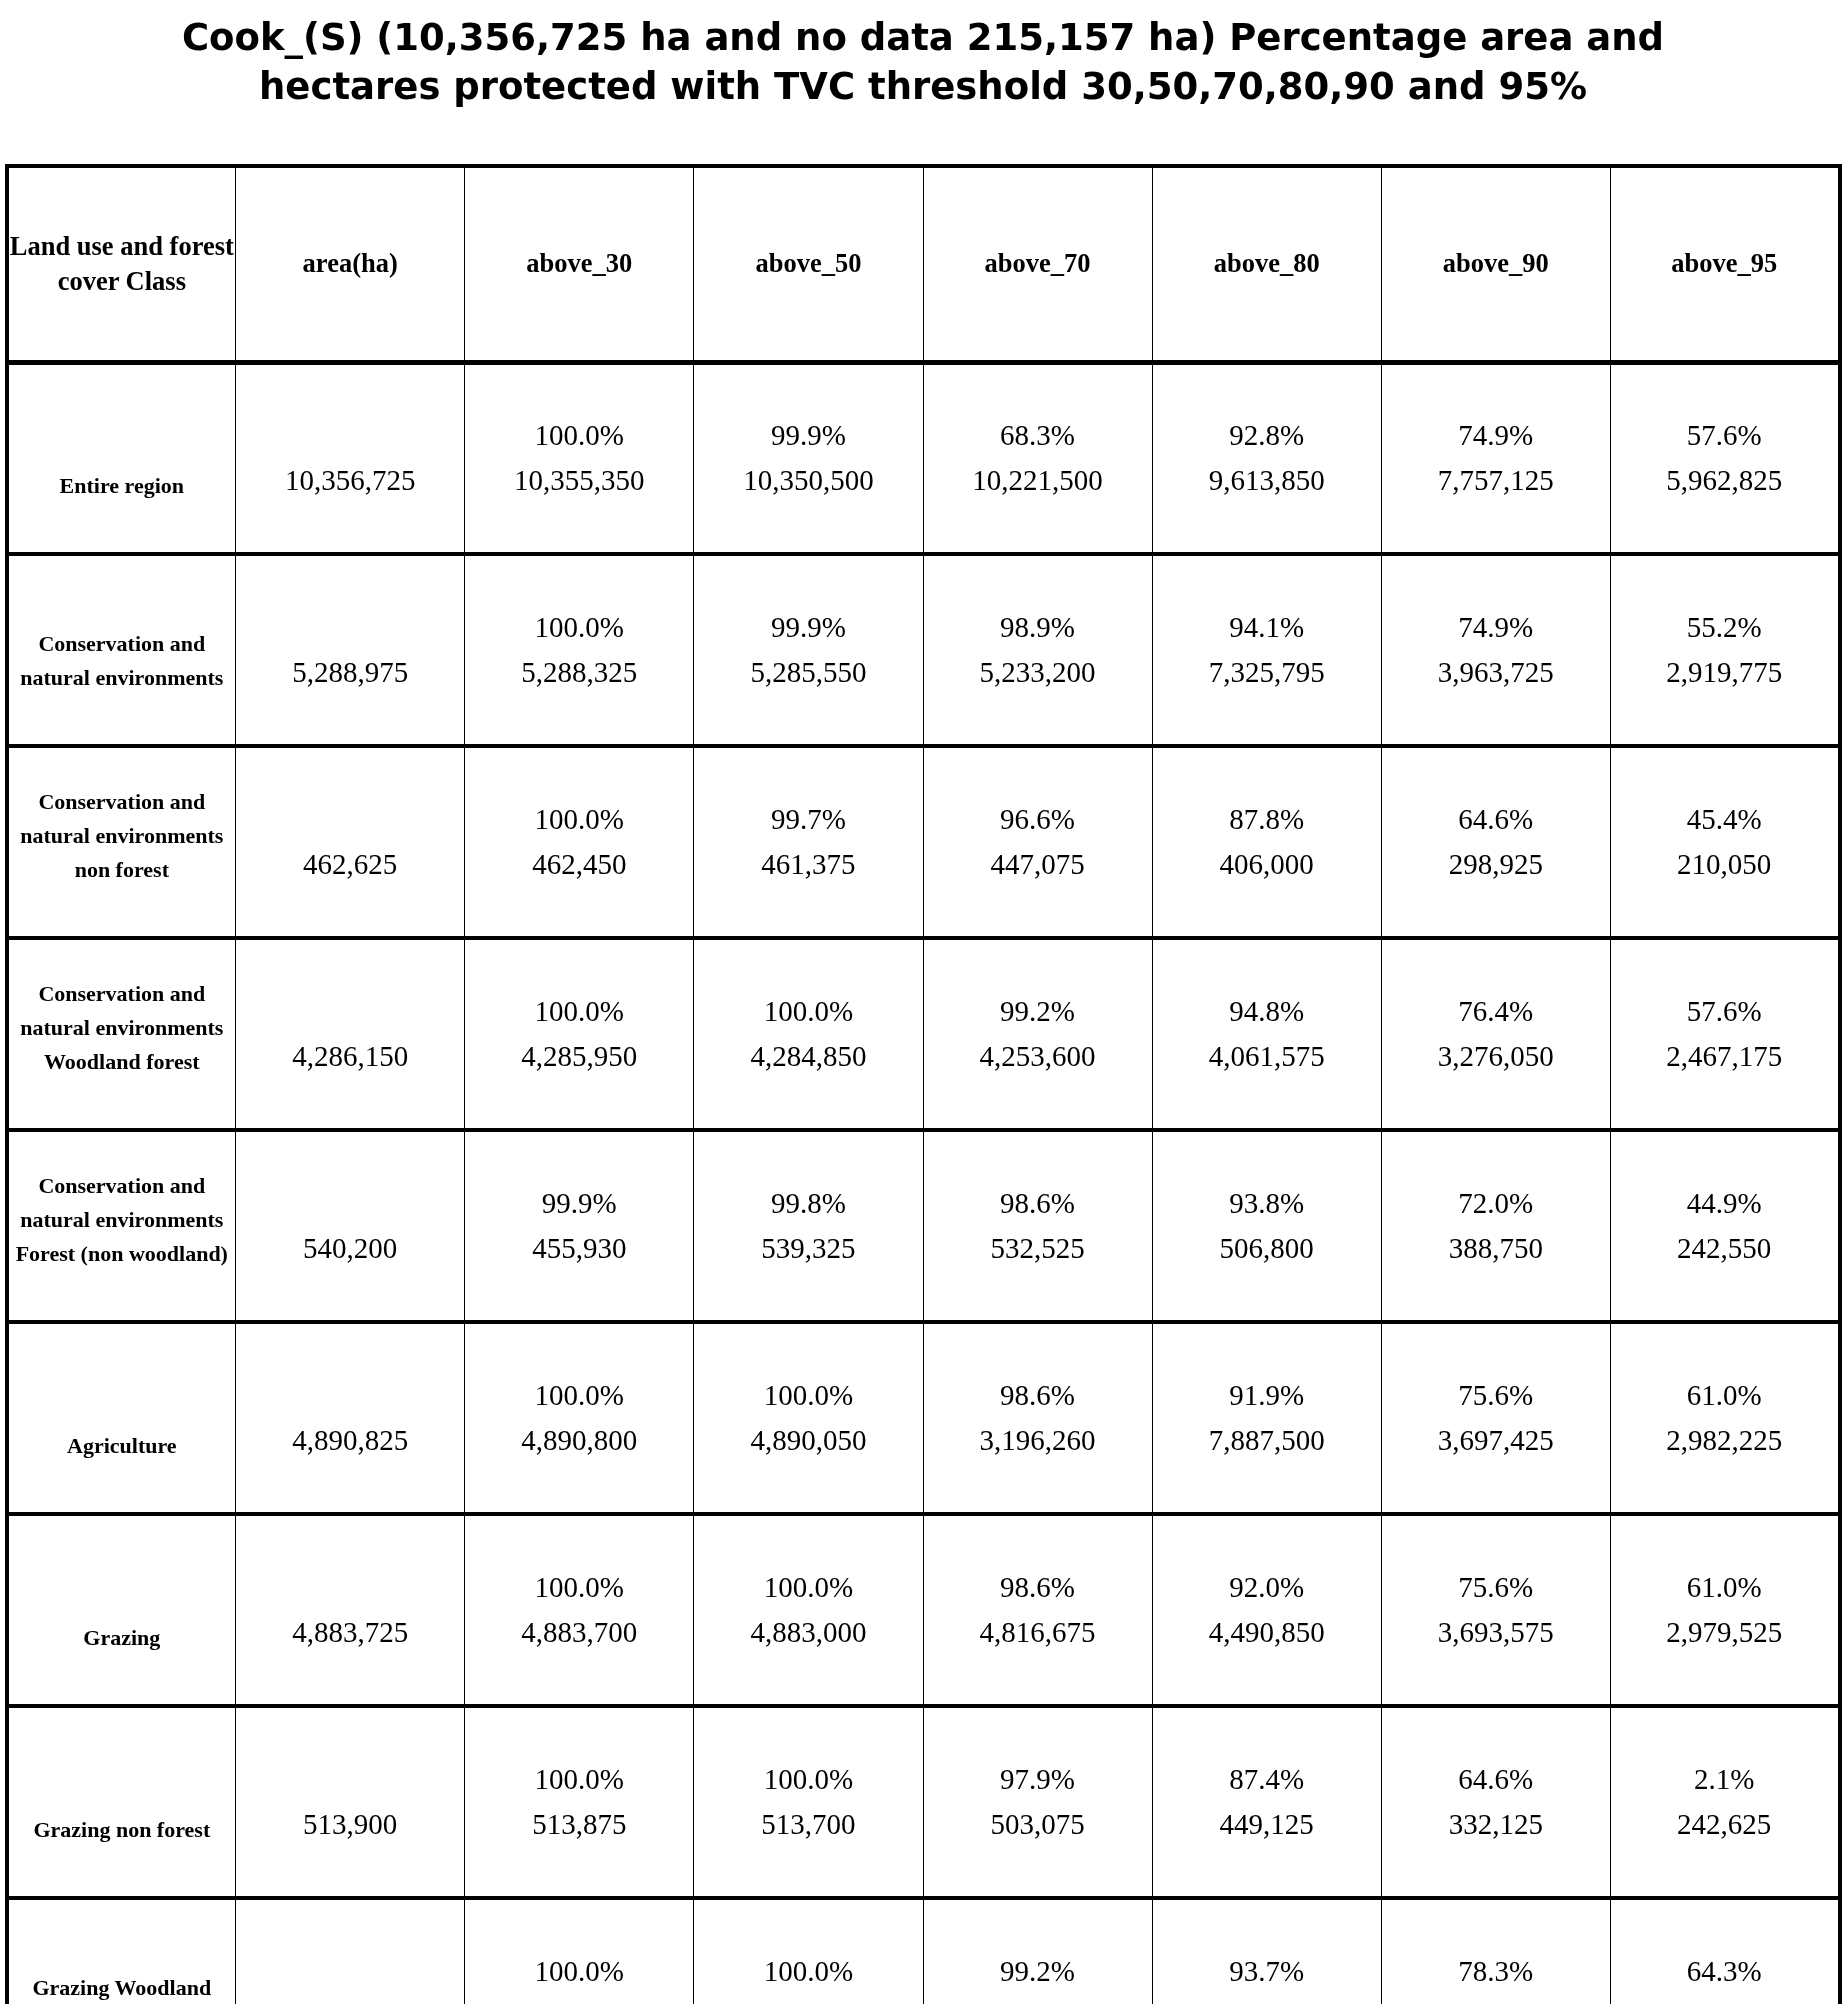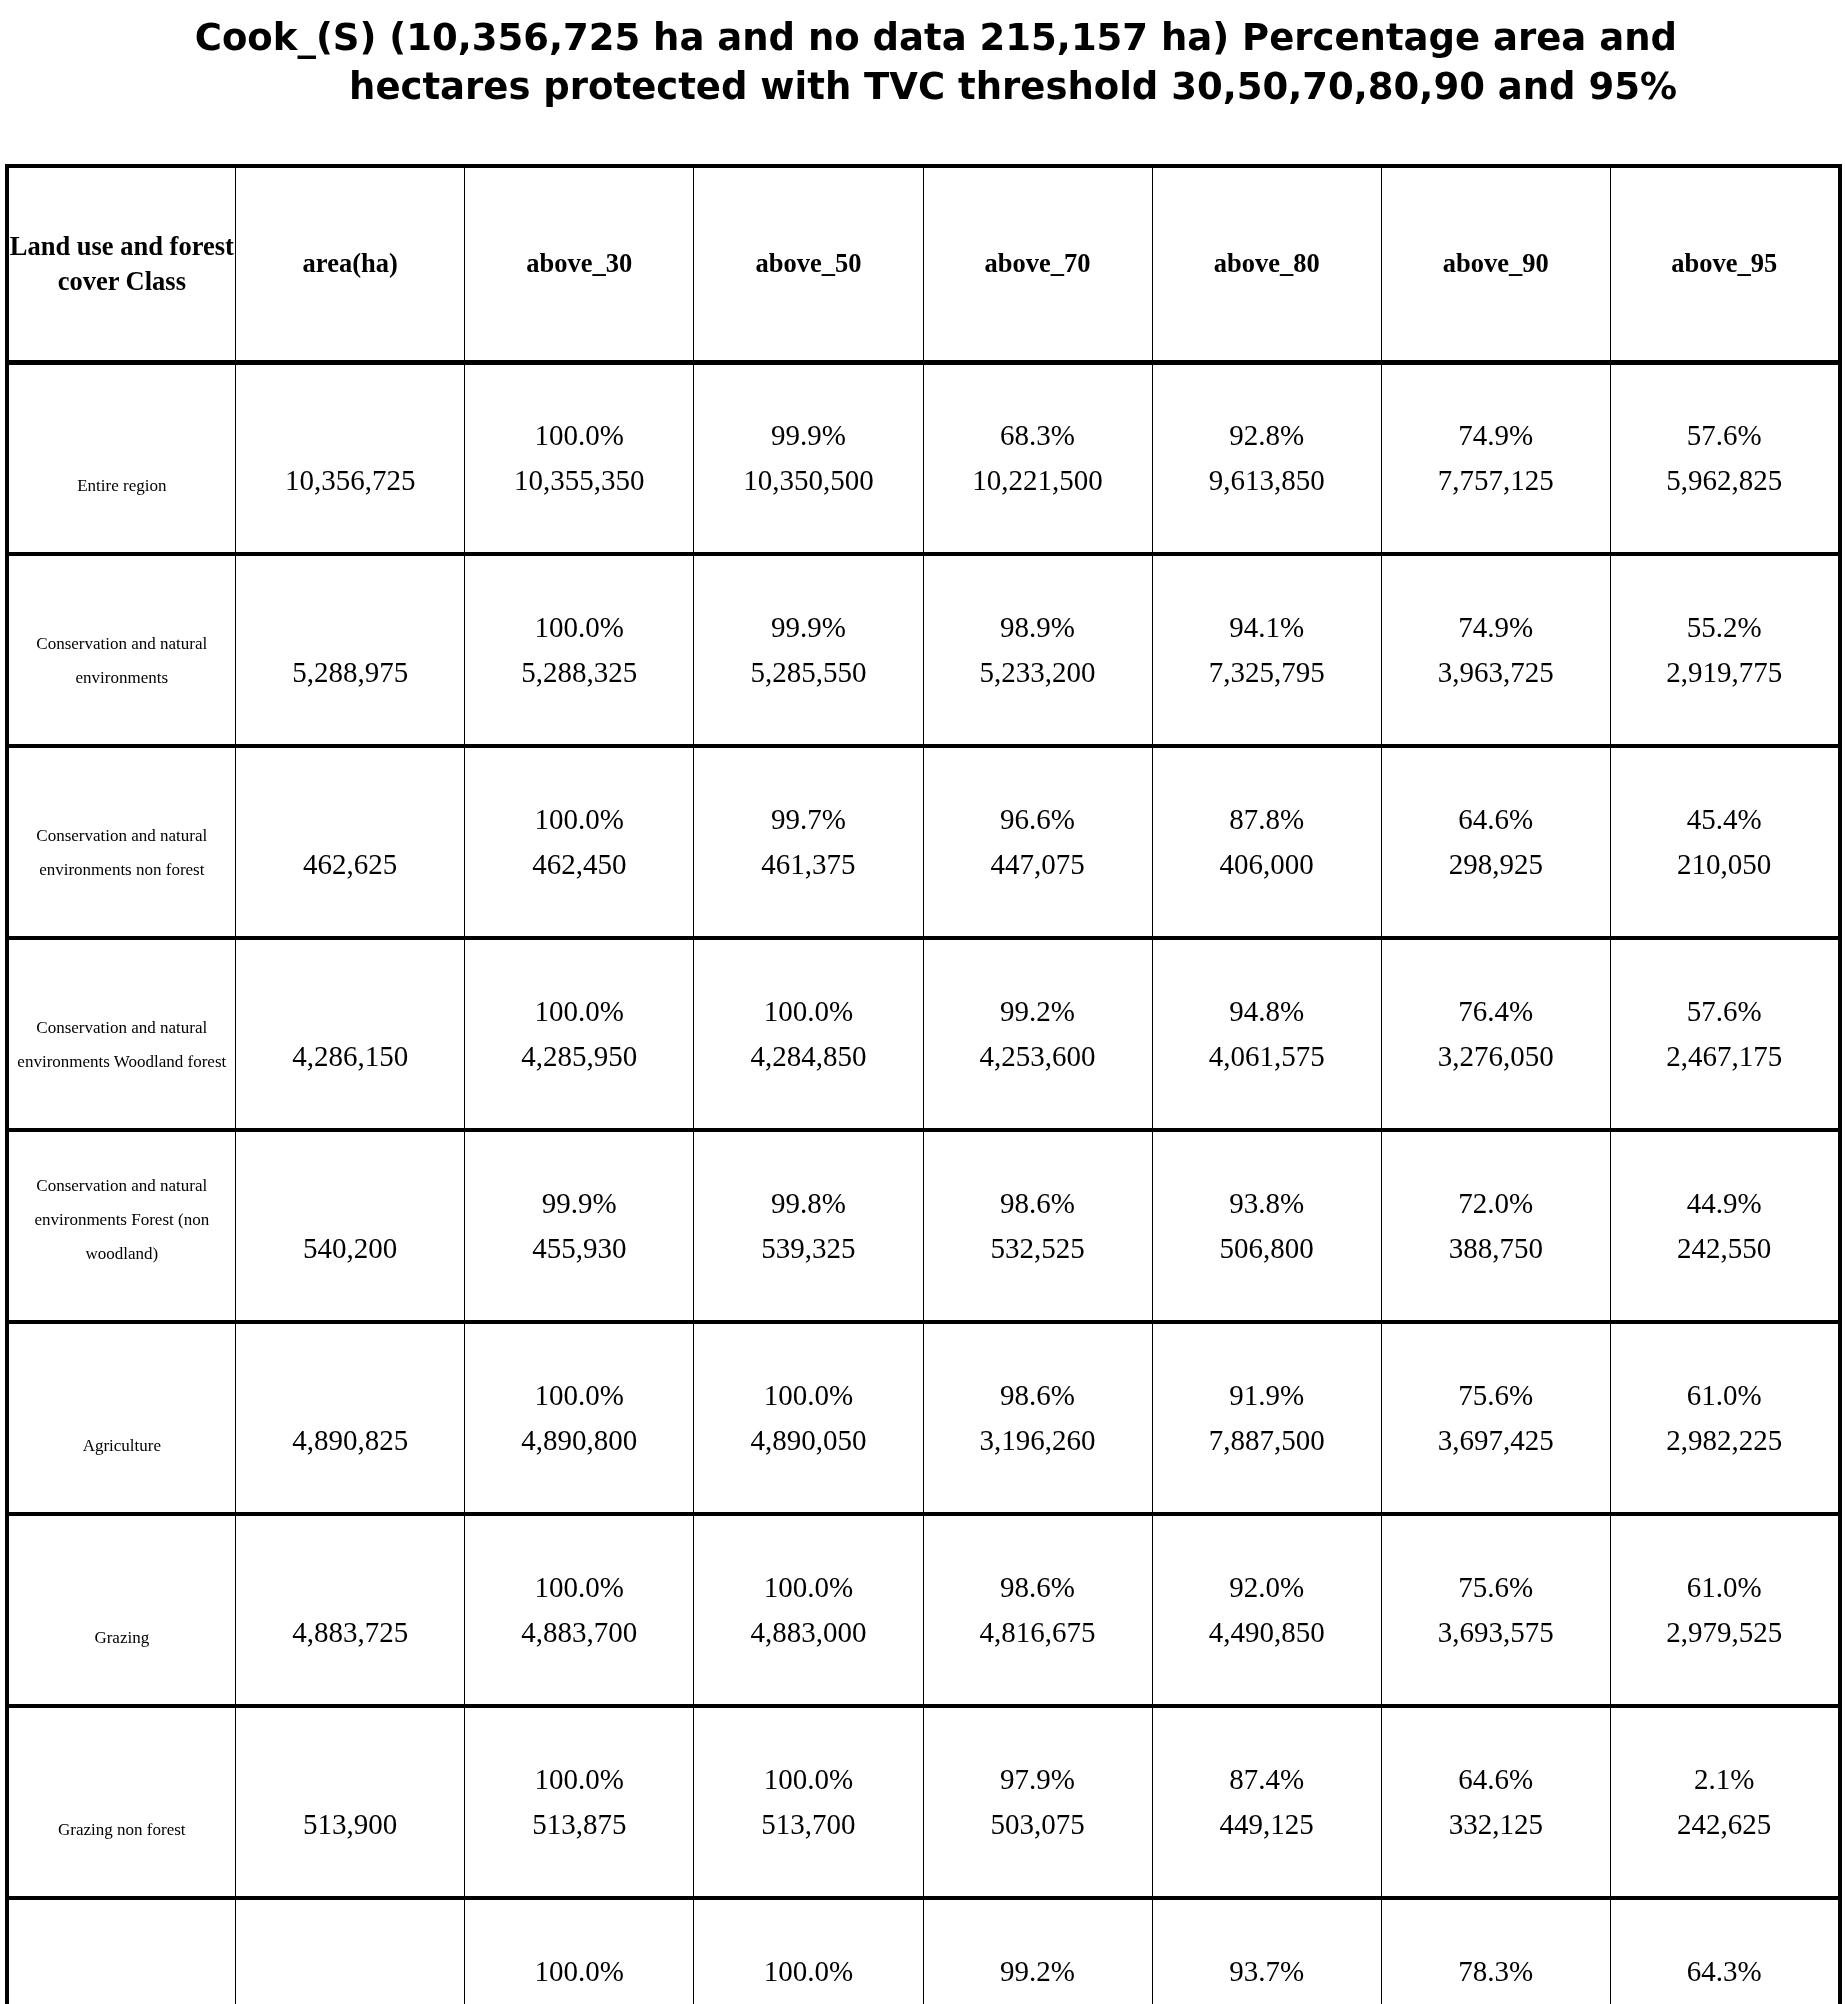--- a/index.html
+++ b/index.html
@@ -4,21 +4,21 @@
 <style>
   html,body{margin:0;padding:0;background:#ffffff;}
   body{width:1846px;height:2533px;position:relative;color:#000;font-family:"Liberation Serif",serif;}
 
   
   .title{
     font-family:"DejaVu Sans",sans-serif;
     font-weight:bold;
     font-size:37px;
     line-height:1.32;
-    text-align:right;
+    text-align:center;
     margin:14.4px auto 0 auto;
     max-width:1508px;
   }
 
   
   table.report{
     border-collapse:collapse;
     table-layout:fixed;
     width:1837px;
     margin:52px auto 0 auto;
@@ -50,22 +50,22 @@
   }
   .pct{height:45px;}
   .label-box{
     height:90px;
     display:flex;
     flex-direction:column;
     justify-content:flex-end;
     align-items:center;
   }
   .label-text{
-    font-weight:normal;
-    font-size:17px;
+    font-weight:bold;
+    font-size:22px;
     line-height:34px;
     text-align:center;
     display:block;
     padding:0 3.2px;
   }
 </style>
 </head>
 <body>
 
 <div class="title">Cook_(S) (10,356,725 ha and no data 215,157 ha) Percentage area and hectares protected with TVC threshold 30,50,70,80,90 and 95%</div>

